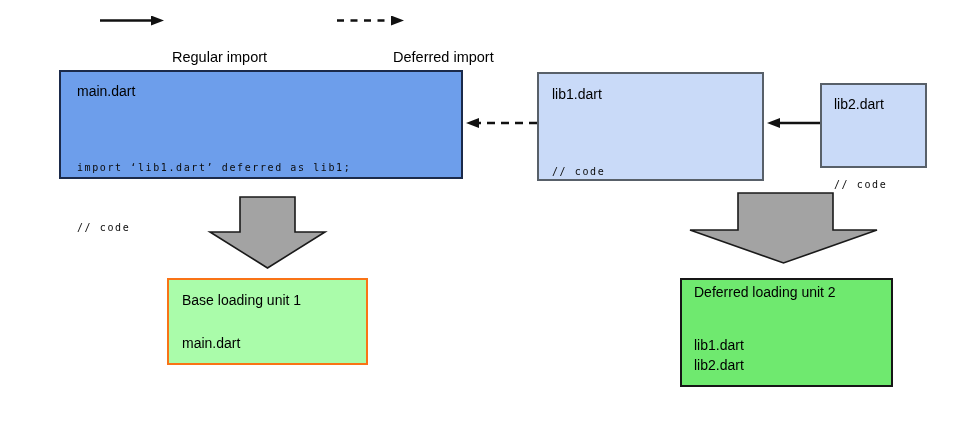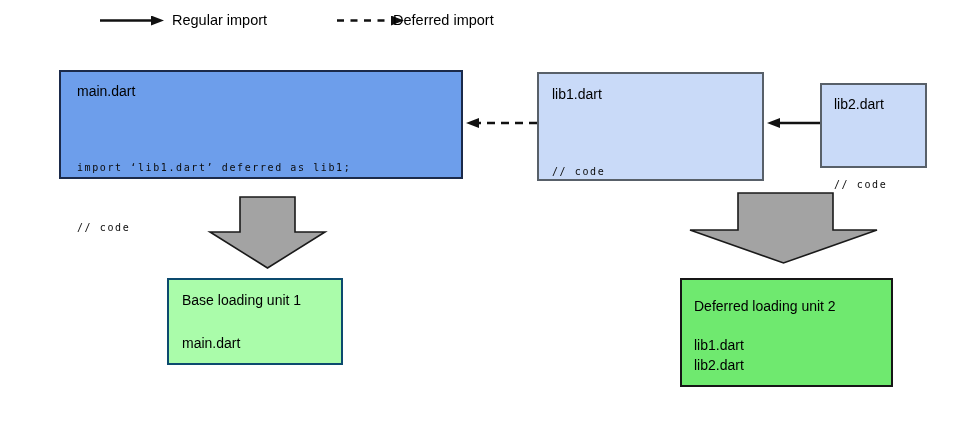--- a/index.html
+++ b/index.html
@@ -15,20 +15,21 @@
     position: absolute;
     left: 0; top: 0;
     width: 954px; height: 423px;
     pointer-events: none;
   }
   .legend-label {
     position: absolute;
     font-size: 14.5px;
     color: #000;
     white-space: nowrap;
+    margin-top: 37px;
   }
   .file-box {
     position: absolute;
     box-sizing: border-box;
   }
   #main-box {
     left: 59px; top: 70px; width: 404px; height: 109px;
     background: #6d9eeb;
     border: 2px solid #1b2a4a;
   }
@@ -36,23 +37,23 @@
     left: 537px; top: 72px; width: 227px; height: 109px;
     background: #c9daf8;
     border: 2px solid #586069;
   }
   #lib2-box {
     left: 820px; top: 83px; width: 107px; height: 85px;
     background: #c9daf8;
     border: 2px solid #586069;
   }
   #unit1-box {
-    left: 167px; top: 278px; width: 176px; height: 87px;
+    left: 167px; top: 278px; width: 201px; height: 87px;
     background: #aafcaa;
-    border: 2px solid #0c4a6e;
+    border: 2px solid #f97316;
   }
   #unit2-box {
     left: 680px; top: 278px; width: 213px; height: 109px;
     background: #6fe96f;
     border: 2px solid #161616;
   }
   .box-title {
     position: absolute;
     font-size: 14px;
     color: #000;
@@ -125,20 +126,20 @@
   </div>
 
   <div class="file-box" id="unit1-box">
     <span class="box-title" style="left:13px; top:12px;">Base loading unit 1</span>
     <div class="unit-files" style="left:13px; top:53px;">
       <div>main.dart</div>
     </div>
   </div>
 
   <div class="file-box" id="unit2-box">
-    <span class="box-title" style="left:12px; top:18px;">Deferred loading unit 2</span>
+    <span class="box-title" style="left:12px; top:4px;">Deferred loading unit 2</span>
     <div class="unit-files" style="left:12px; top:55px;">
       <div>lib1.dart</div>
       <div>lib2.dart</div>
     </div>
   </div>
 
 </div>
 
 </body></html>

